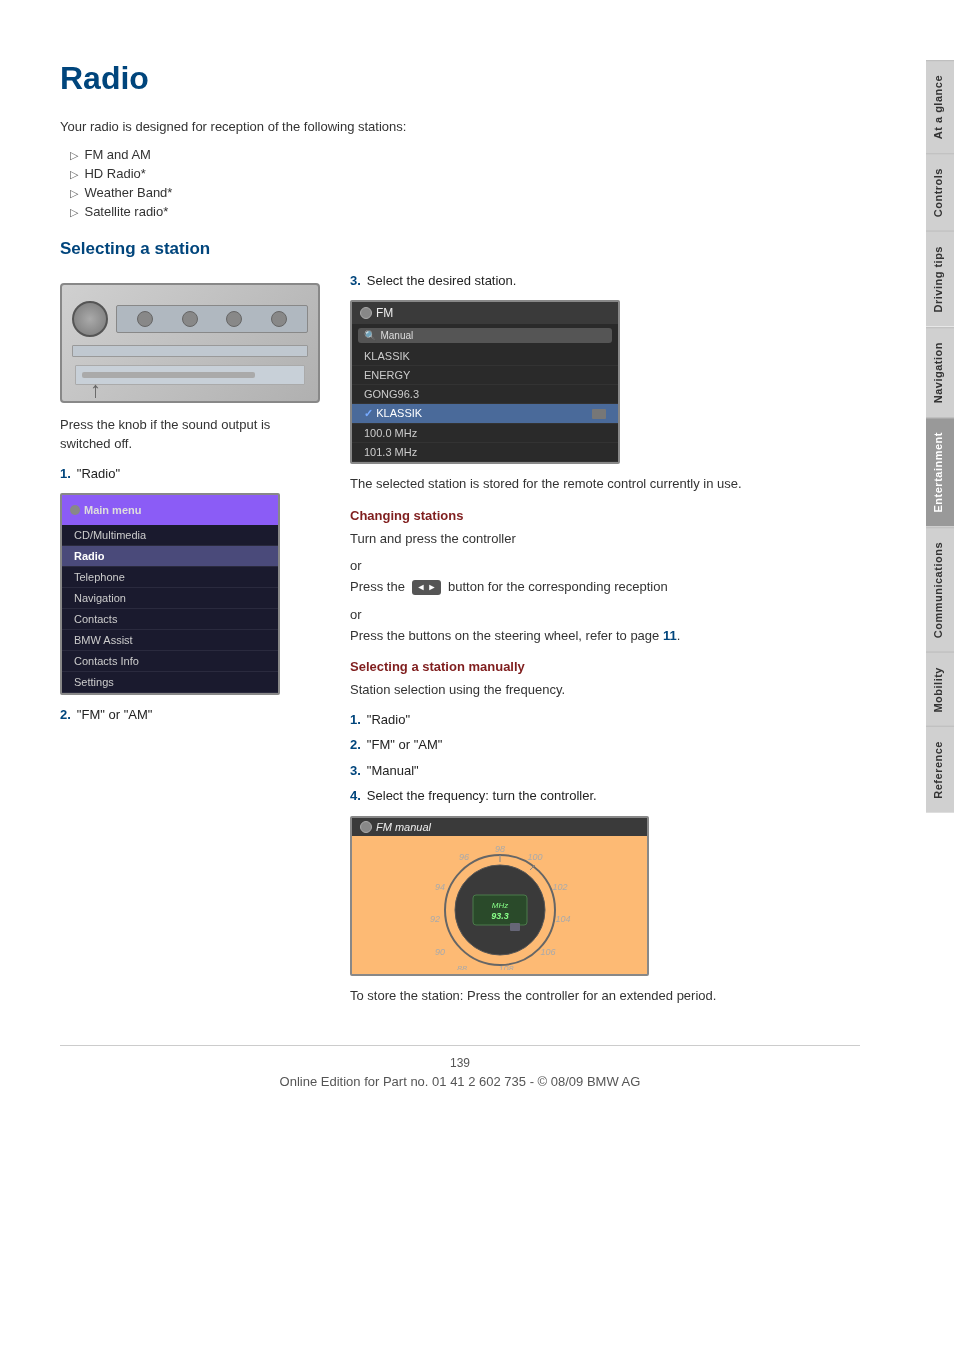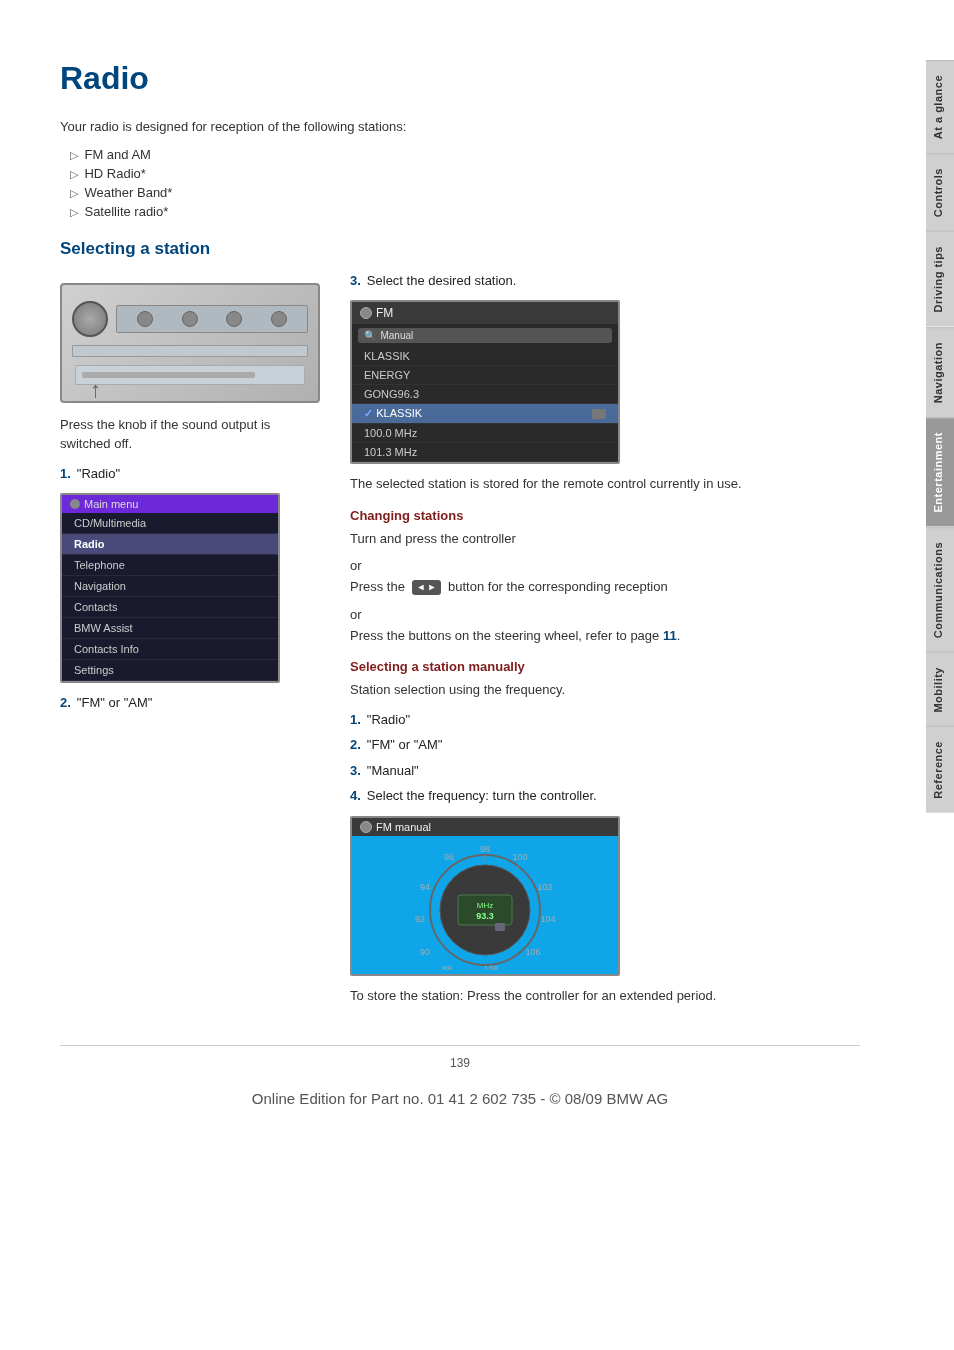--- a/index.html
+++ b/index.html
@@ -140,27 +140,28 @@
     
     .menu-screenshot {
       width: 220px;
       border: 2px solid #888;
       background: #1a1a2e;
       border-radius: 2px;
       overflow: hidden;
       margin: 10px 0;
     }
     .menu-title-bar {
-      background: #6d28d9;
+      background: #8b5cf6;
       color: #ddd;
       font-size: 11px;
-      padding: 3px 8px;
+      padding: 9px 8px;
       display: flex;
       align-items: center;
       gap: 4px;
+      font-weight: bold;
     }
     .menu-title-icon {
       width: 10px; height: 10px;
       background: #888;
       border-radius: 50%;
     }
     .menu-item {
       padding: 4px 12px;
       font-size: 11px;
       color: #ccc;
@@ -219,31 +220,32 @@
       font-weight: bold;
     }
     .fm-icon-small {
       width: 14px; height: 10px;
       background: #777;
       border-radius: 1px;
     }
 
     
     .fm-manual {
-      width: 270px;
+      width: 299px;
       height: 160px;
       border: 2px solid #888;
-      background: #0ea5e9;
+      background: #fdba74;
       border-radius: 2px;
       overflow: hidden;
       margin: 10px 0;
       position: relative;
       display: flex;
       align-items: center;
       justify-content: center;
+      font-style: italic;
     }
 
     
     .page-number {
       text-align: center;
       font-size: 12px;
       color: #555;
       margin-top: 30px;
       border-top: 1px solid #ccc;
       padding-top: 10px;
@@ -469,21 +471,21 @@
         </svg>
       </div>
 
       <p class="body-text">To store the station: Press the controller for an extended period.</p>
 
     </div>
   </div>
 
   <div class="page-number">
     <div>139</div>
-    <div style="font-size:15px;margin-top:20px;">Online Edition for Part no. 01 41 2 602 735 - © 08/09 BMW AG</div>
+    <div style="font-size:13px;margin-top:4px;">Online Edition for Part no. 01 41 2 602 735 - © 08/09 BMW AG</div>
   </div>
 
 </div>
 
 <div class="sidebar">
   <div class="sidebar-tab">At a glance</div>
   <div class="sidebar-tab">Controls</div>
   <div class="sidebar-tab">Driving tips</div>
   <div class="sidebar-tab">Navigation</div>
   <div class="sidebar-tab active">Entertainment</div>

